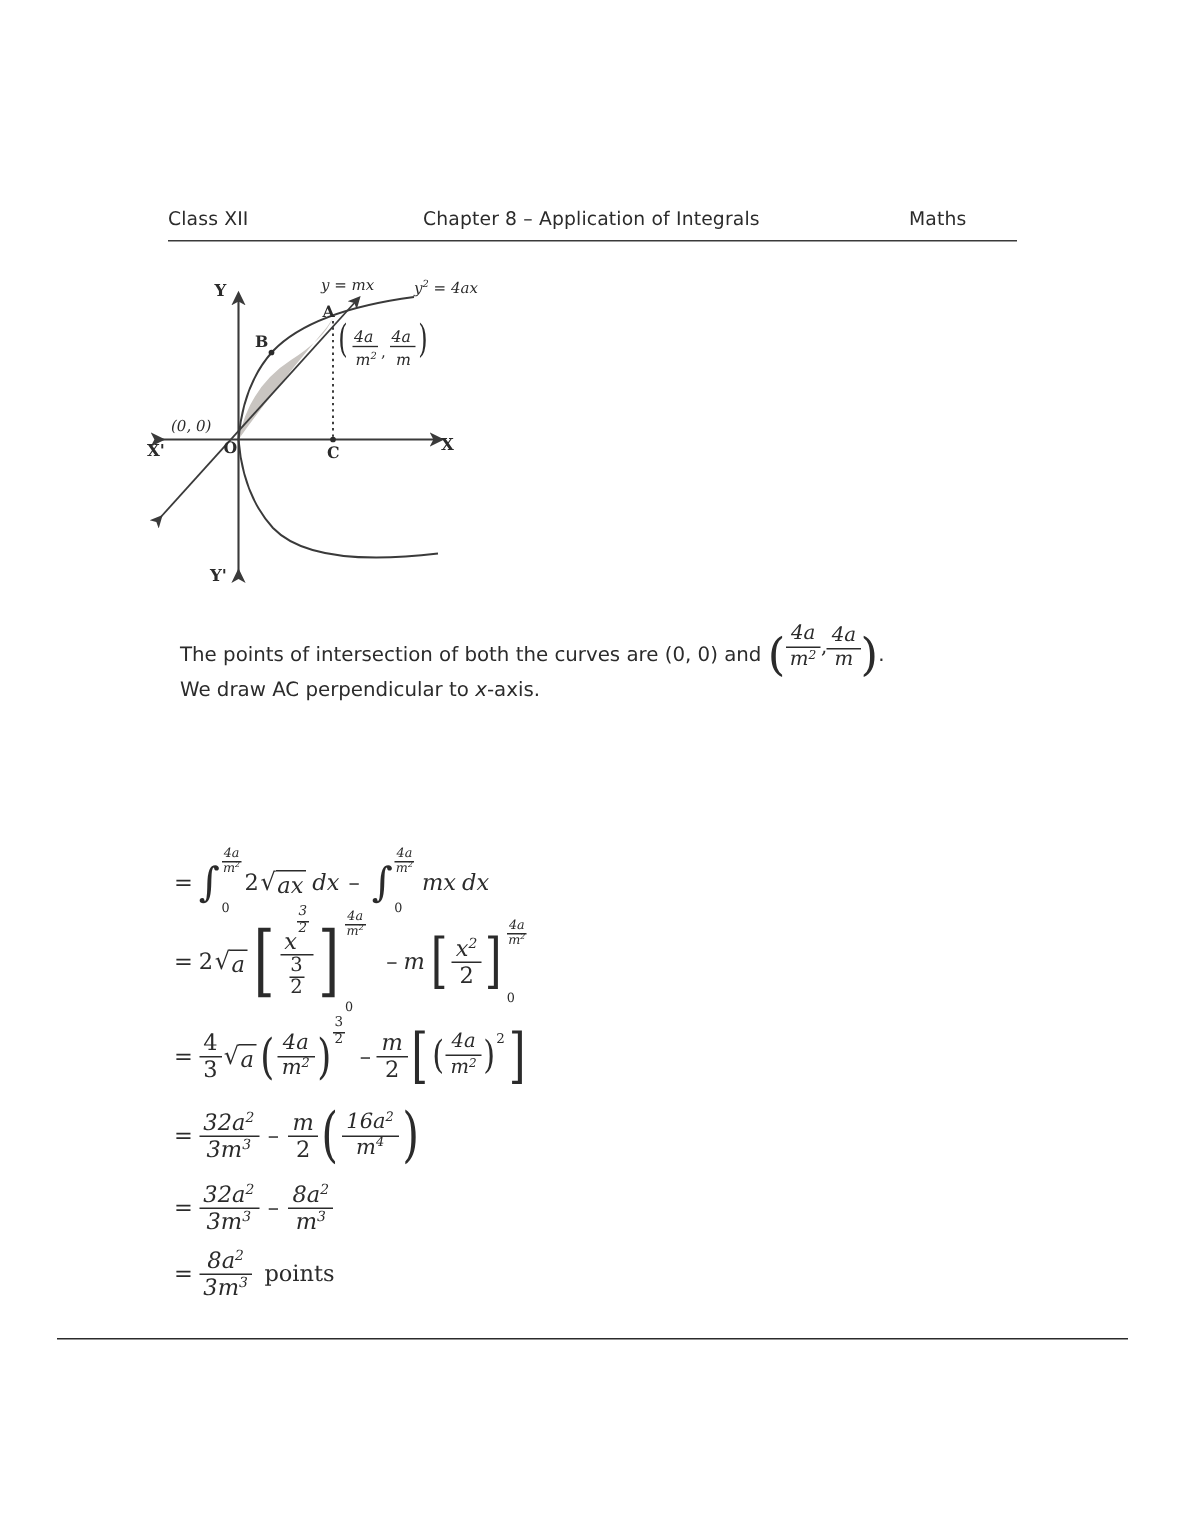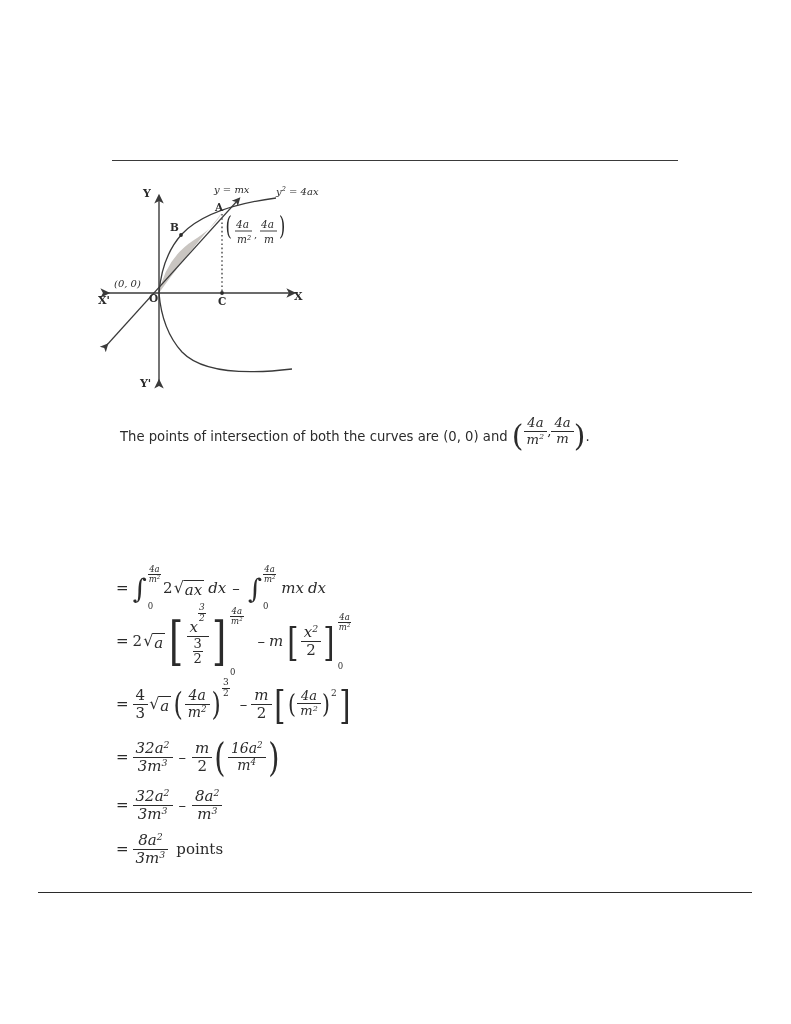--- a/index.html
+++ b/index.html
@@ -235,20 +235,27 @@
     font-size: 13px;
     font-weight: bold;
     color: #1a1a1a;
   }
 </style>
 </head>
 <body>
 
 <div class="page">
 
+  <div class="header">
+    <div class="header-row">
+      <span class="hdr-left">Class XII</span>
+      <span class="hdr-center">Chapter 8 – Application of Integrals</span>
+      <span class="hdr-right">Maths</span>
+    </div>
+  </div>
   <div class="header-rule"></div>
 
   <div class="figure">
     <svg width="280" height="220" viewBox="0 0 280 220">
       <defs>
         <marker id="arw" markerWidth="8" markerHeight="8" refX="4" refY="4" orient="auto">
           <path d="M0,0.6 L7,4 L0,7.4 L1.8,4 Z" fill="#3a3a3a"></path>
         </marker>
       </defs>
 
@@ -298,20 +305,23 @@
     </svg>
   </div>
 
   <div class="para p-intersect">
     <span>The points of intersection of both the curves are (0, 0) and</span>
     <span class="inline-math">
       <span class="paren-big">(</span><span class="frac"><span class="num">4<span class="italic">a</span></span><span class="den"><span class="italic">m</span><sup class="sm">2</sup></span></span><span>,</span><span class="frac"><span class="num">4<span class="italic">a</span></span><span class="den"><span class="italic">m</span></span></span><span class="paren-big">)</span>
     </span><span>.</span>
   </div>
 
+  <div class="para p-ac">
+    <span>We draw AC perpendicular to </span><span class="italic">x</span><span>-axis.</span>
+  </div>
 
 
   <div class="math-block">
 
     <div class="math-line ml1">
       <span class="eq">=</span>
       <span class="integral">
         <span class="int-glyph">∫</span>
         <span class="int-lims">
           <span class="up">

